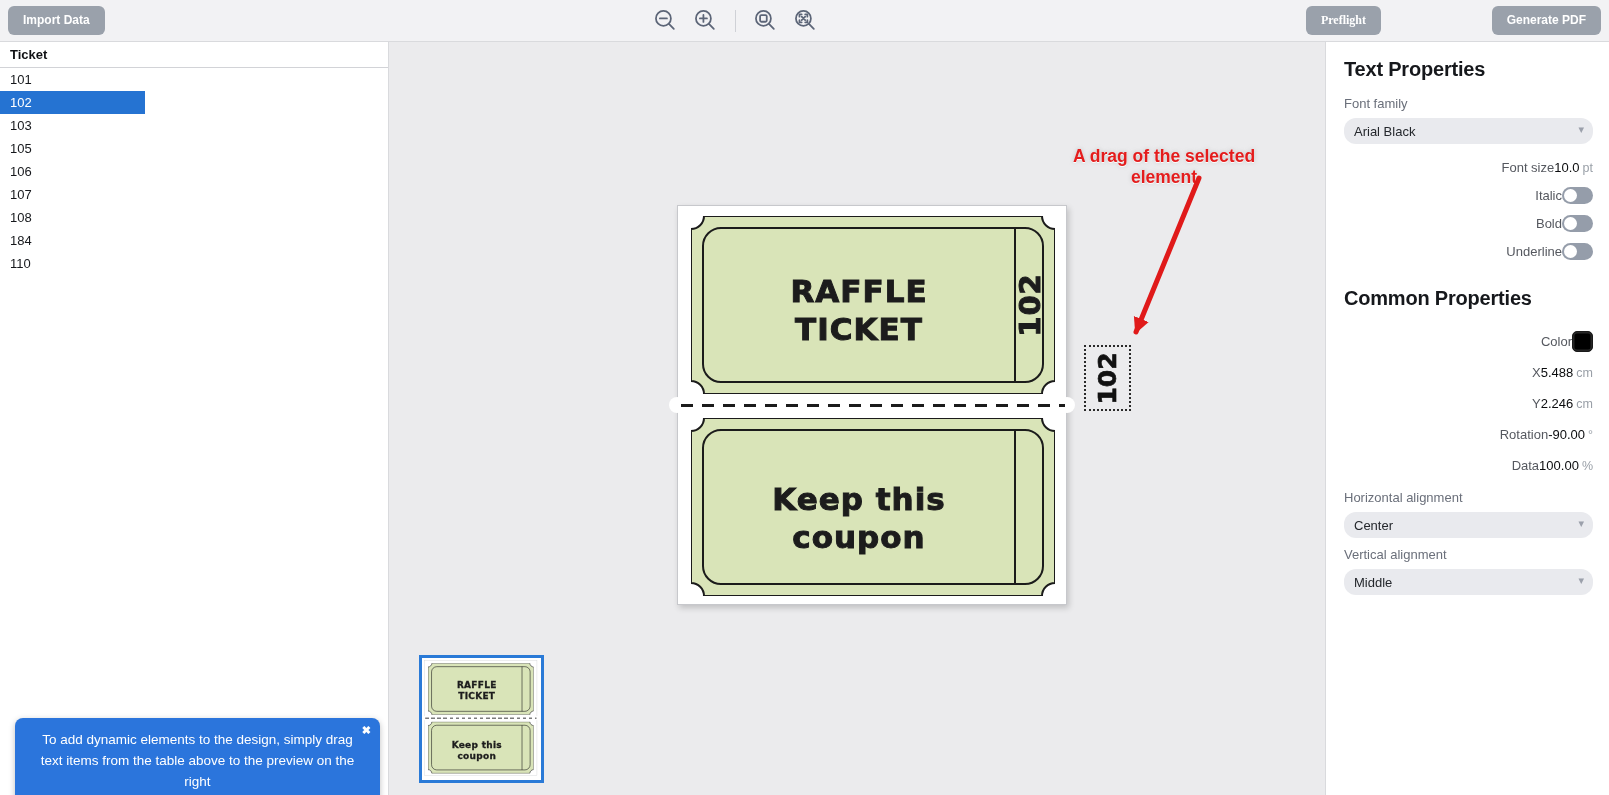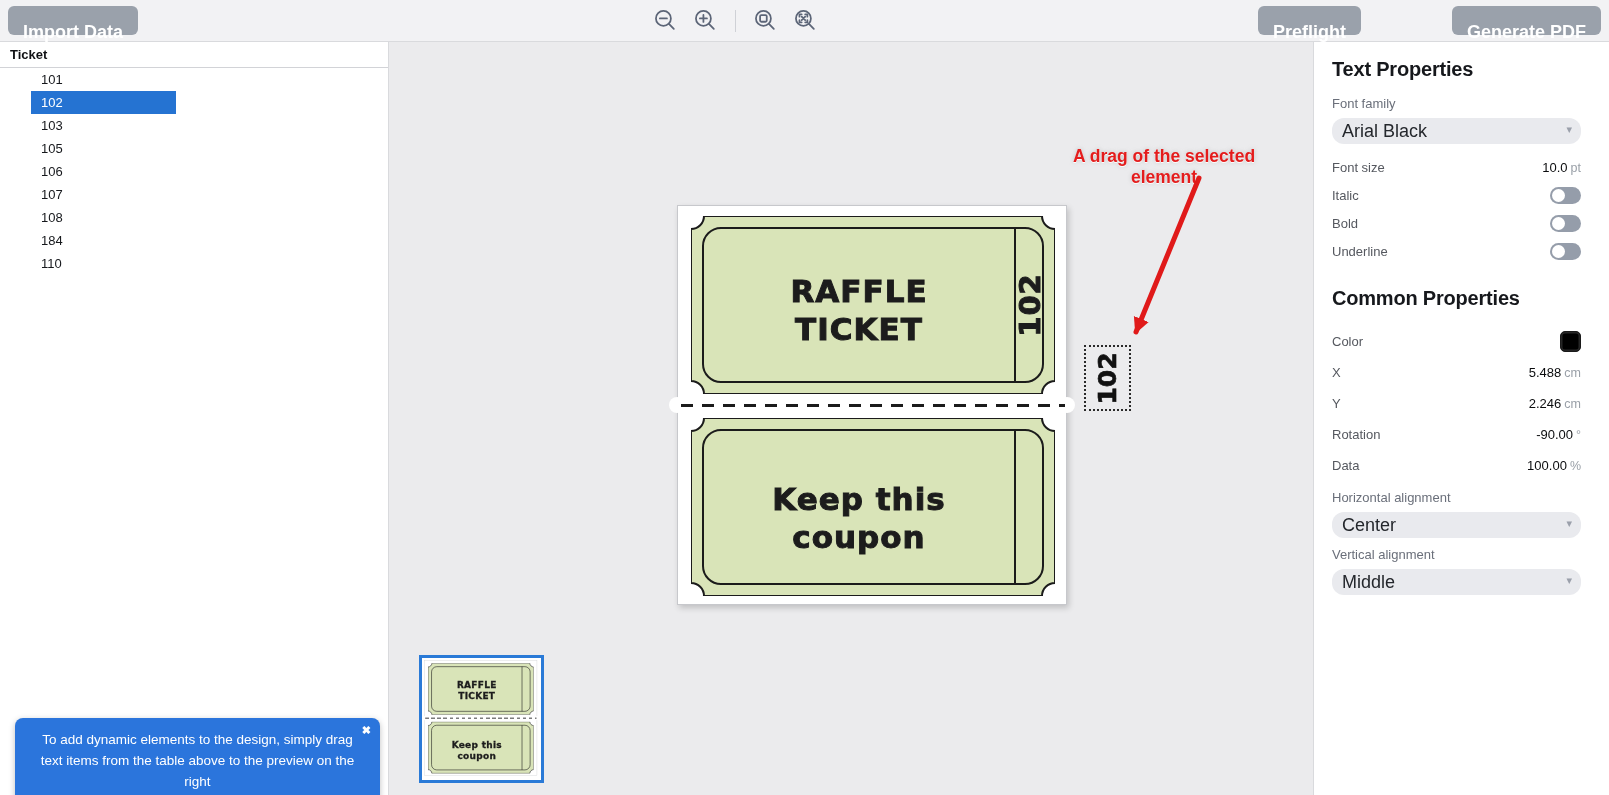--- a/index.html
+++ b/index.html
@@ -4,36 +4,36 @@
 <style>
   * { margin:0; padding:0; box-sizing:border-box; }
   html,body { background:#fff; }
   .app { position:relative; width:1609px; height:795px; overflow:hidden;
          font-family:"Liberation Sans", sans-serif; color:#1b1d21; background:#fff; }
 
   
   .toolbar { position:absolute; left:0; top:0; width:100%; height:42px;
              background:#f2f2f4; border-bottom:1px solid #d9dadd; }
   .btn { position:absolute; top:6px; height:29px; background:#9aa1ab; color:#fff;
-         font-size:18px; font-weight:700; border:none; border-radius:6px;
-         padding:12px 15px; line-height:29px; text-align:center; cursor:pointer; }
+         font-size:12px; font-weight:700; border:none; border-radius:6px;
+         padding:0 15px; line-height:29px; text-align:center; cursor:pointer; }
   .btn-import { left:8px; }
-  .btn-preflight { right:248px; }
+  .btn-preflight { right:228px;font-family:Liberation Serif, serif; }
   .btn-generate { right:8px; }
   .zoom-tools { position:absolute; left:652px; top:7px; display:flex; align-items:center; gap:13px; }
   .tool-icon { width:27px; height:27px; display:flex; align-items:center; justify-content:center; cursor:pointer; }
   .tool-icon svg { stroke:#5c6577; fill:none; stroke-width:1.7; stroke-linecap:round; stroke-linejoin:round; }
   .tool-sep { width:1px; height:22px; background:#cfd1d6; margin:0 3px; }
 
   
   .left-panel { position:absolute; left:0; top:42px; width:389px; bottom:0;
                 background:#fff; border-right:1px solid #d9dadd; }
   .table-header { height:26px; line-height:26px; font-size:13px; font-weight:700;
                   padding-left:10px; border-bottom:1px solid #d2d3d7; color:#101114; }
-  .list-row { height:23px; line-height:23px; font-size:13px; padding-left:10px; color:#16181c; cursor:pointer;margin-left:31px; }
+  .list-row { height:23px; line-height:23px; font-size:13px; padding-left:10px; color:#16181c; cursor:pointer; }
   .list-row.selected { width:145px; background:#2573d2; color:#fff; }
 
   
   .toast { position:absolute; left:15px; top:676px; width:365px; min-height:62px;
            background:#2b75dc; border-radius:8px; color:#fff; padding:11px 24px 12px;
            text-align:center; font-size:13.5px; line-height:21px;
            box-shadow:0 2px 6px rgba(0,0,0,.25); }
   .toast-close { position:absolute; right:9px; top:5px; font-size:11px; font-weight:700;
                  color:#fff; cursor:pointer; line-height:14px; }
 
@@ -61,28 +61,28 @@
   .copy-element span { transform:rotate(-90deg); font-family:"DejaVu Sans","Liberation Sans",sans-serif;
                        font-weight:700; font-size:25px; color:#111; -webkit-text-stroke:0.7px #111; }
 
   .thumbnail { position:absolute; left:30px; top:613px; border:3px solid #2a7ad7;
                background:#fff; padding:2px; cursor:pointer; }
   .thumb-mount { width:115px; height:118px; overflow:hidden; background:#fff; position:relative; }
   .thumb-mount .page { left:0; top:0; transform:scale(0.29); transform-origin:0 0;
                        box-shadow:none; border:1px solid #bfc0c4; }
 
   
-  .right-panel { position:absolute; right:12px; top:42px; width:284px; bottom:0;
+  .right-panel { position:absolute; right:0; top:42px; width:284px; bottom:0;
                  background:#fff; border-left:1px solid #d9dadd; padding:16px 16px 0 18px; }
   .section-title { font-size:20px; font-weight:700; color:#16181c; letter-spacing:-0.2px; margin-bottom:15px; }
   .field-label { font-size:13px; color:#6a6f7a; margin:9px 0 7px; }
   .select { height:26px; background:#e9eaee; border-radius:12px; display:flex; align-items:center;
-            padding:0 10px; font-size:18px; color:#24272c; position:relative; cursor:pointer; margin-bottom:9px; }
+            padding:0 10px; font-size:13px; color:#24272c; position:relative; cursor:pointer; margin-bottom:9px; }
   .select::after { content:'▾'; position:absolute; right:9px; top:5px; font-size:11px; color:#9ba0ab; }
-  .prop-row { display:flex; justify-content:space-between; align-items:center; height:28px; font-size:13px; color:#55585f; }
+  .prop-row { display:flex; justify-content:flex-end; align-items:center; height:28px; font-size:13px; color:#55585f; }
   .prop-value { color:#0b0c0e; font-weight:400; cursor:text; }
   .prop-unit { color:#9aa0a8; font-weight:400; font-size:12.5px; margin-left:3px; }
   .toggle { width:31px; height:17px; border-radius:9px; background:#959daa; position:relative; cursor:pointer; }
   .toggle::after { content:''; position:absolute; left:2px; top:2px; width:13px; height:13px;
                    border-radius:50%; background:#fff; }
   .swatch { width:21px; height:21px; border-radius:5px; background:#000; border:1px solid #1a1a1a;
             box-shadow:inset 0 0 0 1.5px rgba(255,255,255,.15); cursor:pointer; }
   .spacer-lg { height:22px; }
 </style>
 </head>

